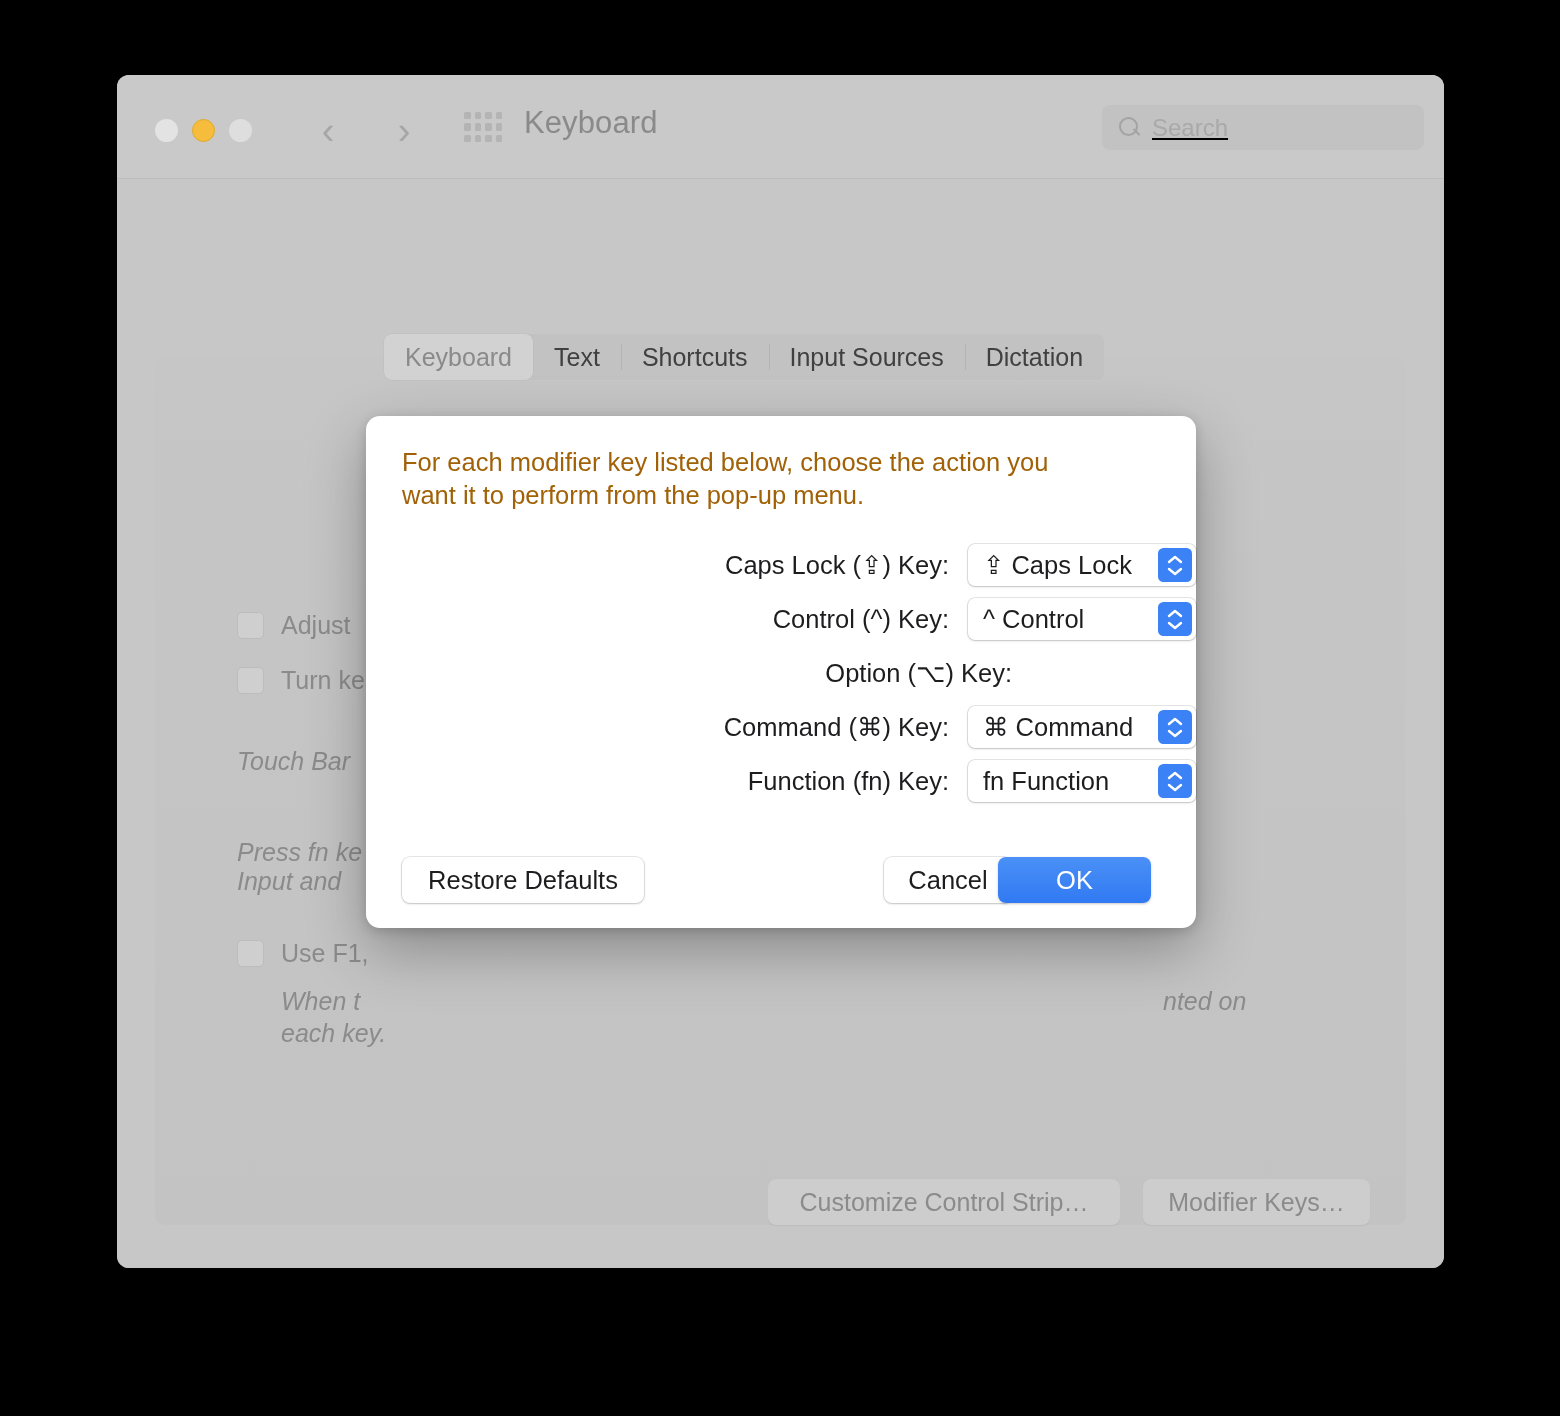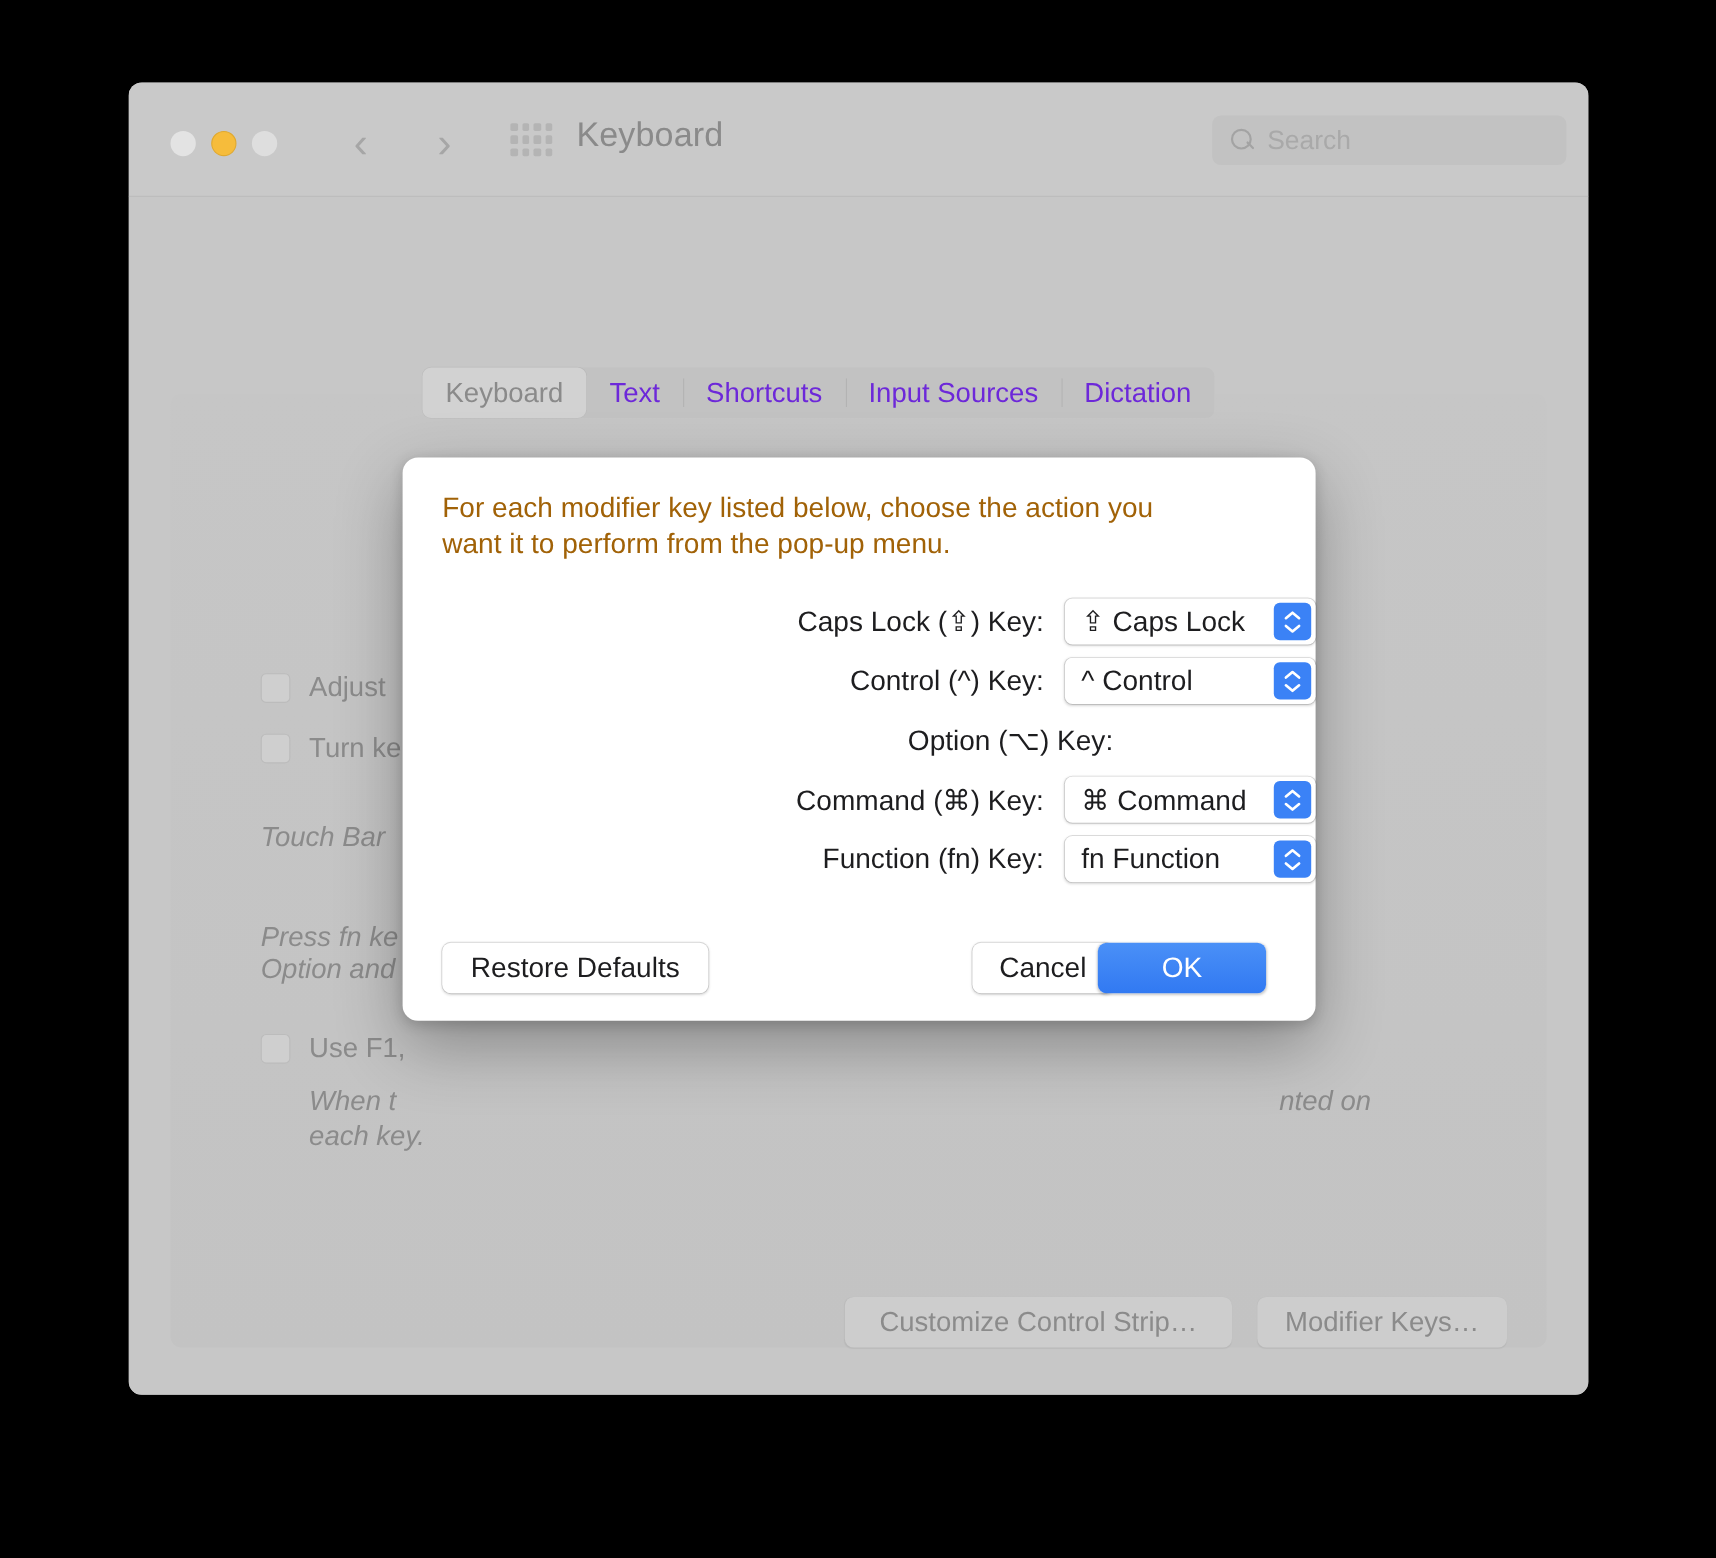--- a/index.html
+++ b/index.html
@@ -70,21 +70,21 @@
     color: #8a8a8a;
     letter-spacing: .1px;
   }
 
   #searchfield {
     position: absolute;
     right: 20px; top: 30px;
     width: 322px; height: 45px;
     background: #c2c2c2;
     border-radius: 8px;
-    display: flex; align-items: center;
+    display: flex; align-items: center; text-decoration: underline;
   }
   #search-icon {
     margin-left: 16px;
     width: 24px; height: 24px;
     position: relative;
   }
   #search-icon::before {
     content: ""; position: absolute;
     left: 1px; top: 1px;
     width: 15px; height: 15px;
@@ -121,21 +121,21 @@
     position: absolute;
     left: 267px; top: 155px;
     height: 46px;
     background: #c2c2c2;
     border-radius: 8px;
     display: flex; align-items: center;
     padding: 0;
   }
   .tab {
     font-size: 25px;
-    color: #6d28d9;
+    color: #404040;
     padding: 0 21px;
     height: 46px;
     line-height: 46px;
     white-space: nowrap;
     position: relative;
   }
   .tab.active {
     background: #d2d2d2;
     border-radius: 8px;
     color: #8a8a8a;
@@ -399,21 +399,21 @@
       <div class="chkbox"></div>
       <div class="chklabel">Turn ke</div>
     </div>
     <div class="chkrow" id="chk-usef1">
       <div class="chkbox"></div>
       <div class="chklabel">Use F1,</div>
     </div>
 
     <div class="plaintext" id="txt-touchbar">Touch Bar</div>
     <div class="plaintext" id="txt-pressfn">Press fn ke</div>
-    <div class="plaintext" id="txt-pressand">Option and</div>
+    <div class="plaintext" id="txt-pressand">Input and</div>
     <div class="plaintext" id="txt-when1">When t</div>
     <div class="plaintext" id="txt-when2">each key.</div>
     <div class="plaintext" style="left:1046px; top:808px;">nted on</div>
 
     <div class="gbtn" id="btn-customize">Customize Control Strip…</div>
     <div class="gbtn" id="btn-modifier">Modifier Keys…</div>
 
   </div>
 </div>
 

